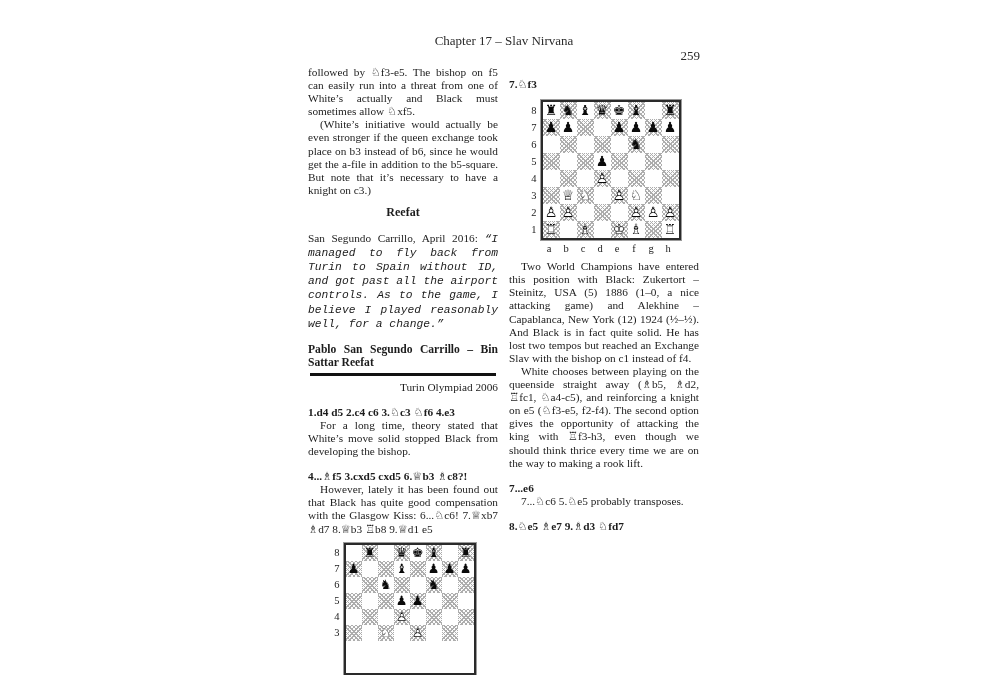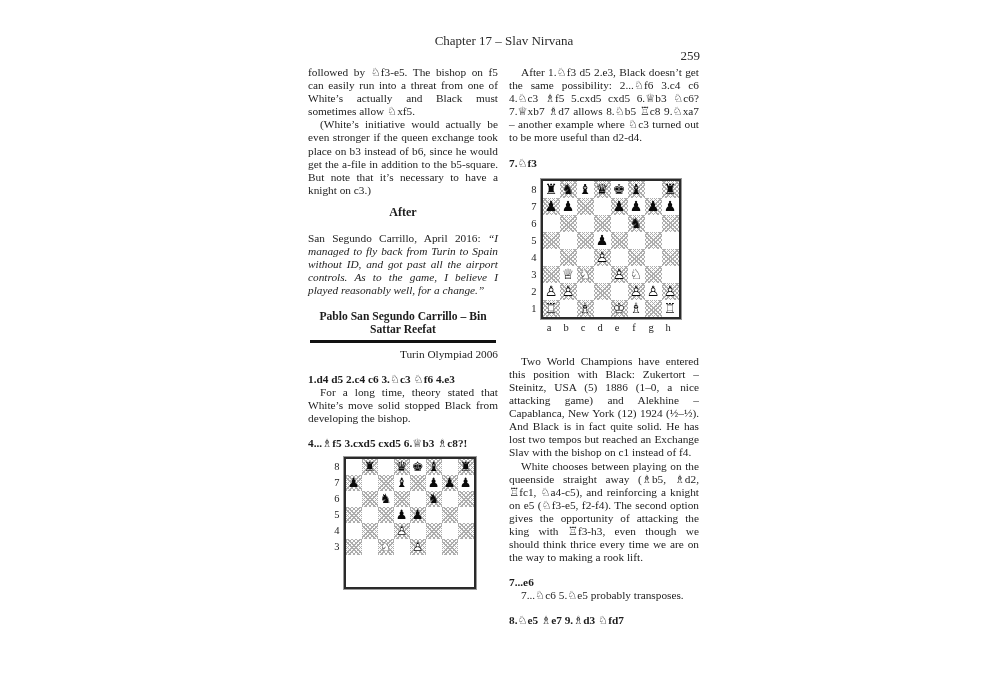--- a/index.html
+++ b/index.html
@@ -16,28 +16,28 @@
   .running-head { position:relative; height:14px; font-size:13px; color:#2b2b2b; }
   .running-head .chapter { display:block; text-align:center; }
   .running-head .pagenum { position:absolute; right:0; top:15px; }
 
   
   .columns { display:flex; gap:11px; margin-top:19px; }
   .col { width:190px; font-size:11.3px; line-height:13.1px; text-align:justify; }
 
   p { margin:0; }
   p.indent { text-indent:12px; }
-  .gap { margin-top:21px;font-family:Liberation Serif, serif; }
+  .gap { margin-top:5px;font-family:Liberation Serif, serif; }
   .gap-lg { margin-top:13px; }
 
   .center-head { text-align:center; font-weight:bold; margin:9px 0 7px; font-size:12px; }
   .move-line { font-weight:bold; margin-top:12px; text-align:left; }
-  em.qitalic { font-style:italic; }
-
-  .game-title { text-align:center; font-weight:bold; font-size:11.6px; margin-top:12px; line-height:13px; }
+  em.qitalic { font-style:italic;font-family:Liberation Mono, monospace; }
+
+  .game-title { font-weight:bold; font-size:11.6px; margin-top:12px; line-height:13px; }
   .double-rule { height:3px; border-top:2.5px solid #111; border-bottom:1px solid #111; margin:4px 2px 5px; }
   .game-event { text-align:right; margin-top:1px; }
 
   
   .diagram { margin:9px auto 0; width:-moz-fit-content; width:fit-content; --sq:17px; }
   .diagram.small { --sq:16px; margin-top:7px; }
   .diagram-grid { display:grid; grid-template-columns:13px auto; }
   .ranks { display:flex; flex-direction:column; padding-top:2px; }
   .rank-label { height:var(--sq); line-height:var(--sq); font-size:10.5px; text-align:right; padding-right:4px; color:#222; }
   .board {
@@ -74,28 +74,29 @@
   <div class="running-head">
     <span class="chapter">Chapter 17 – Slav Nirvana</span>
     <span class="pagenum">259</span>
   </div>
 
   <div class="columns">
 
     <div class="col">
       <p>followed by ♘f3-e5. The bishop on f5 can easily run into a threat from one of White’s actually and Black must sometimes allow ♘xf5.</p>
       <p class="indent">(White’s initiative would actually be even stronger if the queen exchange took place on b3 instead of b6, since he would get the a-file in addition to the b5-square. But note that it’s necessary to have a knight on c3.)</p>
-      <div class="center-head">After</div>
+      <div class="center-head">Reefat</div>
       <p class="gap-lg"><span>San Segundo Carrillo, April 2016: </span><em class="qitalic">“I managed to fly back from Turin to Spain without ID, and got past all the airport controls. As to the game, I believe I played reasonably well, for a change.”</em></p>
       <div class="game-title">Pablo San Segundo Carrillo – Bin Sattar Reefat</div>
       <div class="double-rule"></div>
       <div class="game-event">Turin Olympiad 2006</div>
       <p class="move-line gap-lg">1.d4 d5 2.c4 c6 3.♘c3 ♘f6 4.e3</p>
       <p class="indent">For a long time, theory stated that White’s move solid stopped Black from developing the bishop.</p>
       <p class="move-line">4...♗f5 3.cxd5 cxd5 6.♕b3 ♗c8?!</p>
+      <p class="indent">However, lately it has been found out that Black has quite good compensation with the Glasgow Kiss: 6...♘c6! 7.♕xb7 ♗d7 8.♕b3 ♖b8 9.♕d1 e5</p>
 
       <div class="diagram small" id="diagram1">
         <div class="diagram-grid">
           <div class="ranks">
               <div class="rank-label">8</div>
               <div class="rank-label">7</div>
               <div class="rank-label">6</div>
               <div class="rank-label">5</div>
               <div class="rank-label">4</div>
               <div class="rank-label">3</div>
@@ -186,21 +187,20 @@
               <div class="sq light"></div>
               <div class="sq dark"></div>
               <div class="sq light"></div>
             </div>
         </div>
 
       </div>
     </div>
 
     <div class="col">
-      <p class="indent">After 1.♘f3 d5 2.e3, Black doesn’t get the same possibility: 2...♘f6 3.c4 c6 4.♘c3 ♗f5 5.cxd5 cxd5 6.♕b3 ♘c6? 7.♕xb7 ♗d7 allows 8.♘b5 ♖c8 9.♘xa7 – another example where ♘c3 turned out to be more useful than d2-d4.</p>
       <p class="move-line">7.♘f3</p>
 
       <div class="diagram" id="diagram2">
         <div class="diagram-grid">
           <div class="ranks">
               <div class="rank-label">8</div>
               <div class="rank-label">7</div>
               <div class="rank-label">6</div>
               <div class="rank-label">5</div>
               <div class="rank-label">4</div>

